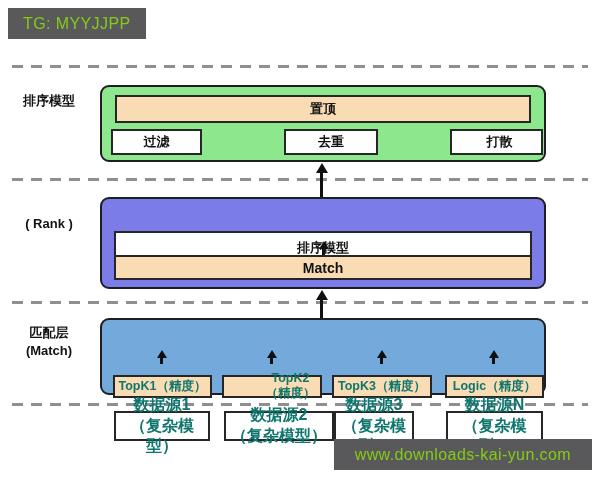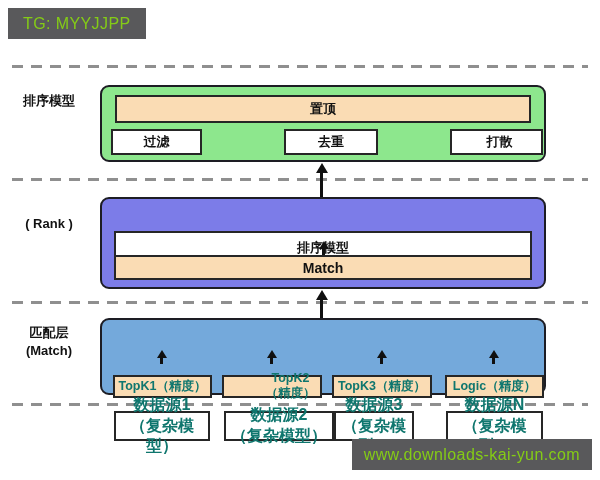--- a/index.html
+++ b/index.html
@@ -7,21 +7,21 @@
   #canvas {
     position:relative; width:600px; height:480px; background:#ffffff;
     overflow:hidden; margin:0 auto;
   }
   .badge {
     position:absolute; display:flex; align-items:center;
     background:#59595B; color:#84cc16; font-size:16px; letter-spacing:.4px;
     white-space:nowrap;
   }
   .badge-top { left:8px; top:8px; height:31px; padding:0 15px; }
-  .badge-bottom { right:8px; top:439px; height:31px; padding:0 12px; }
+  .badge-bottom { right:8px; top:439px; height:31px; padding:0 21px; }
   .dash {
     position:absolute; left:12px; right:12px; height:3px;
     background:repeating-linear-gradient(90deg,#8F8F8F 0 11px, transparent 11px 19px);
   }
   .layer-label {
     position:absolute; left:2px; width:94px; text-align:center;
     font-weight:bold; font-size:13px; line-height:1.4; color:#111;
   }
   .layer {
     position:absolute; left:100px; width:446px; border:2px solid #1d1d24;

